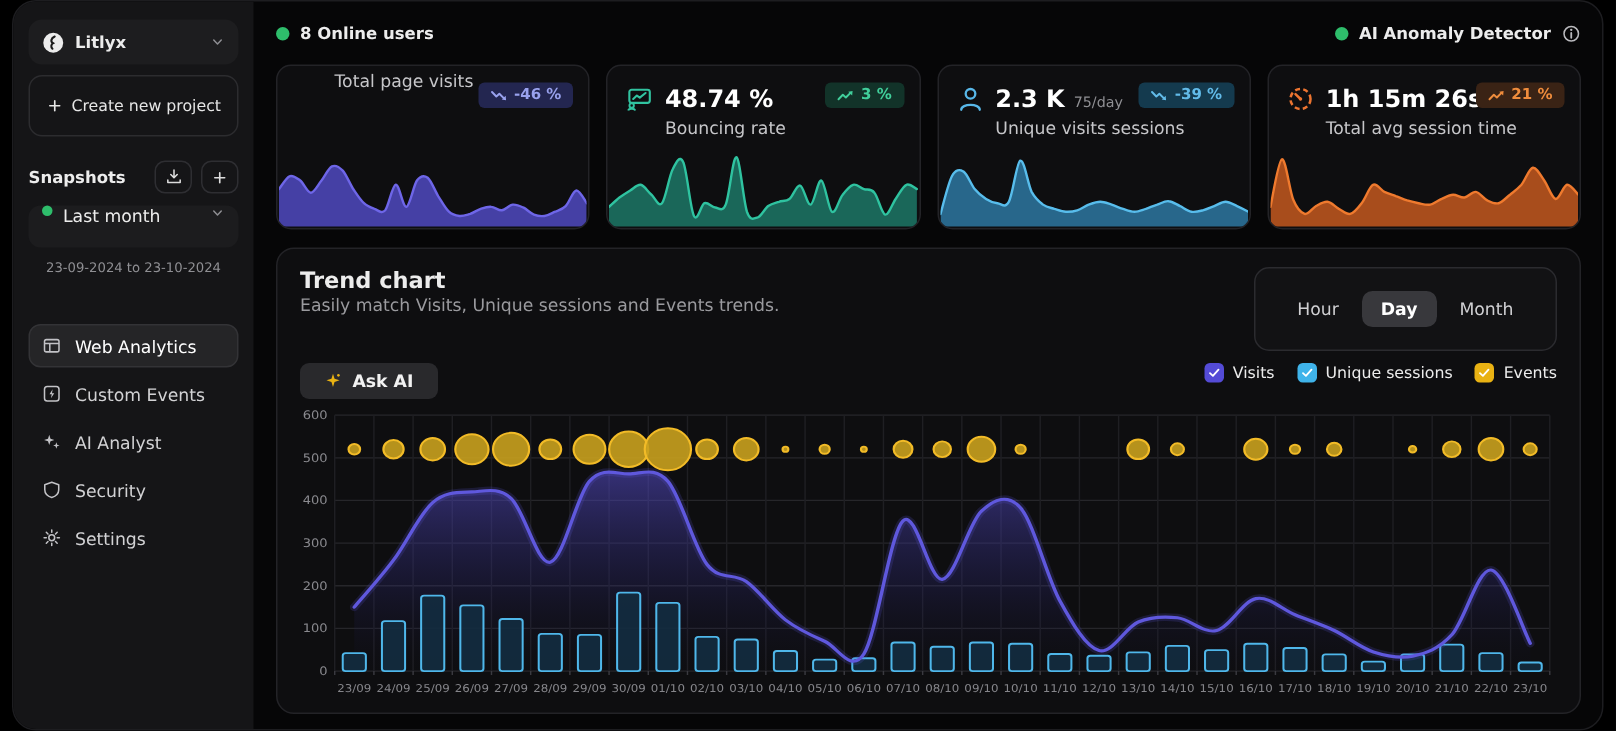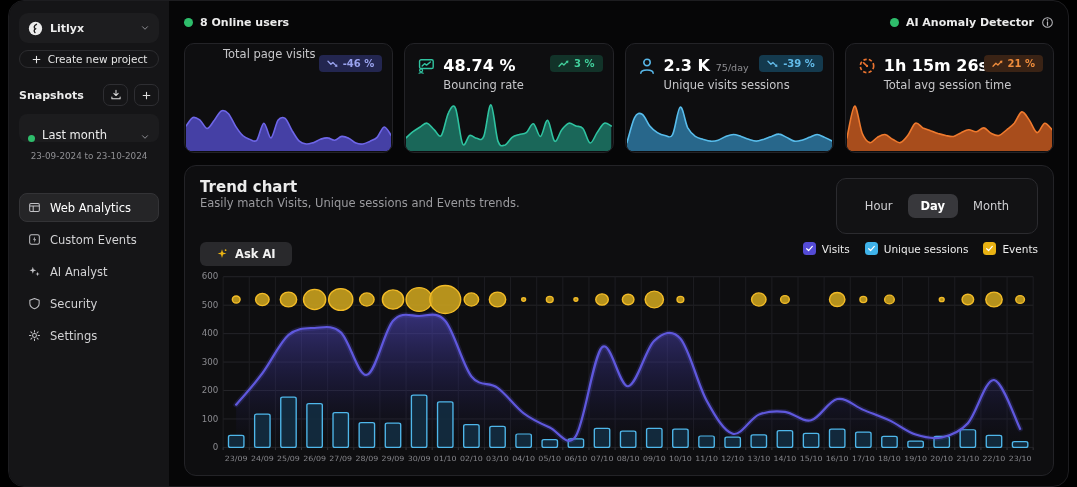--- a/index.html
+++ b/index.html
@@ -7,27 +7,27 @@
   *{box-sizing:border-box}
   button{font-family:inherit}
   .window{position:absolute;top:0;left:8px;right:8px;bottom:0;background:#060607;
     border:1px solid #1d1d20;border-radius:16px;display:flex;overflow:hidden}
   
   .sidebar{width:160px;flex-shrink:0;background:#151517;padding:12px 10px;display:flex;flex-direction:column}
   .proj{display:flex;align-items:center;gap:7px;background:#1d1d1f;border-radius:9px;height:30px;padding:0 9px;cursor:pointer}
   .proj .name{font-size:11px;font-weight:700;flex:1}
   .icx{display:inline-flex;align-items:center;justify-content:center;line-height:0}
   .chev{color:#8d8d92}
-  .create-btn{margin-top:7px;height:18px;width:100%;border:1px solid #2c2c2f;border-radius:9px;background:transparent;
+  .create-btn{margin-top:7px;height:41px;width:100%;border:1px solid #2c2c2f;border-radius:9px;background:transparent;
     display:flex;align-items:center;justify-content:center;gap:6px;font-size:10.5px;color:#e6e6e6;cursor:pointer}
   .snap-head{display:flex;align-items:center;margin-top:16px;gap:6px}
   .snap-head .lbl{font-size:11px;font-weight:700;flex:1}
   .icon-btn{width:25px;height:22px;border:1px solid #2e2e32;border-radius:7px;background:transparent;
     display:flex;align-items:center;justify-content:center;color:#dcdcdc;cursor:pointer;padding:0}
-  .select{margin-top:8px;height:28px;background:#1c1c1e;border-radius:8px;display:flex;align-items:flex-end;gap:7px;padding:0 9px;cursor:pointer}
+  .select{margin-top:8px;height:28px;background:#1c1c1e;border-radius:8px;display:flex;align-items:flex-start;gap:7px;padding:0 9px;cursor:pointer}
   .dot{width:7px;height:7px;border-radius:50%;background:#2ebd6b}
   .select .val{font-size:11.5px;flex:1}
   .range{margin-top:9px;text-align:center;font-size:8.8px;color:#8f8f93}
   .nav{margin-top:32px;display:flex;flex-direction:column;gap:3px}
   .nav-item{display:flex;align-items:center;gap:9px;height:29px;padding:0 8px;border-radius:8px;
     font-size:11.5px;color:#d2d2d4;cursor:pointer;border:1px solid transparent}
   .nav-item.active{background:#252527;border-color:#333336;color:#fff}
   .nav-item .icx{color:#c2c2c6}
   
   .main{flex:1;display:flex;flex-direction:column;padding:11px 14px 10px 15px;min-width:0}

